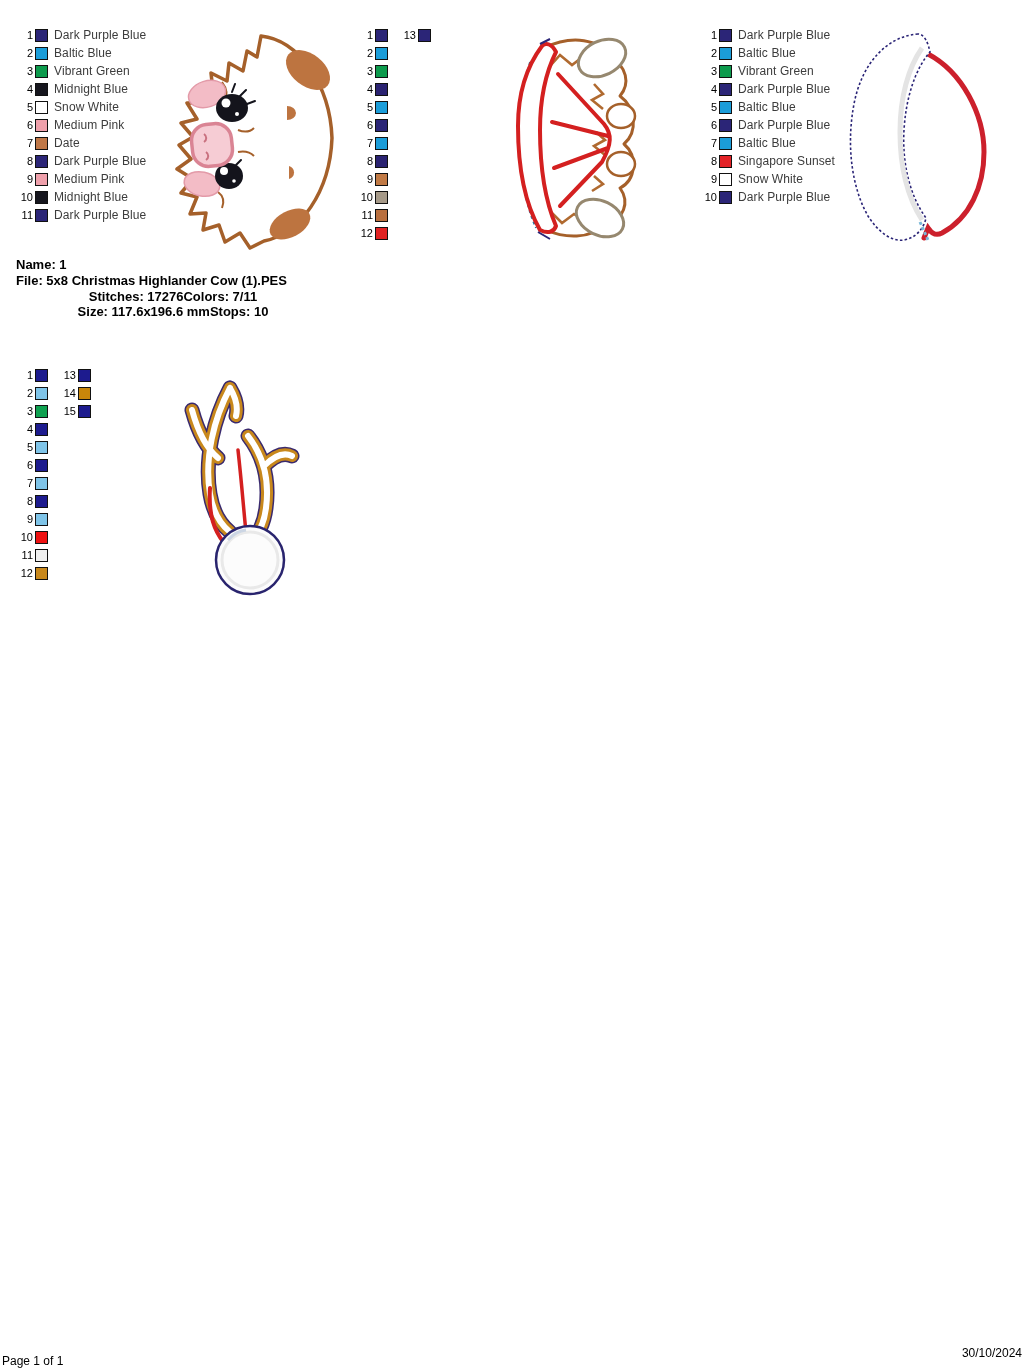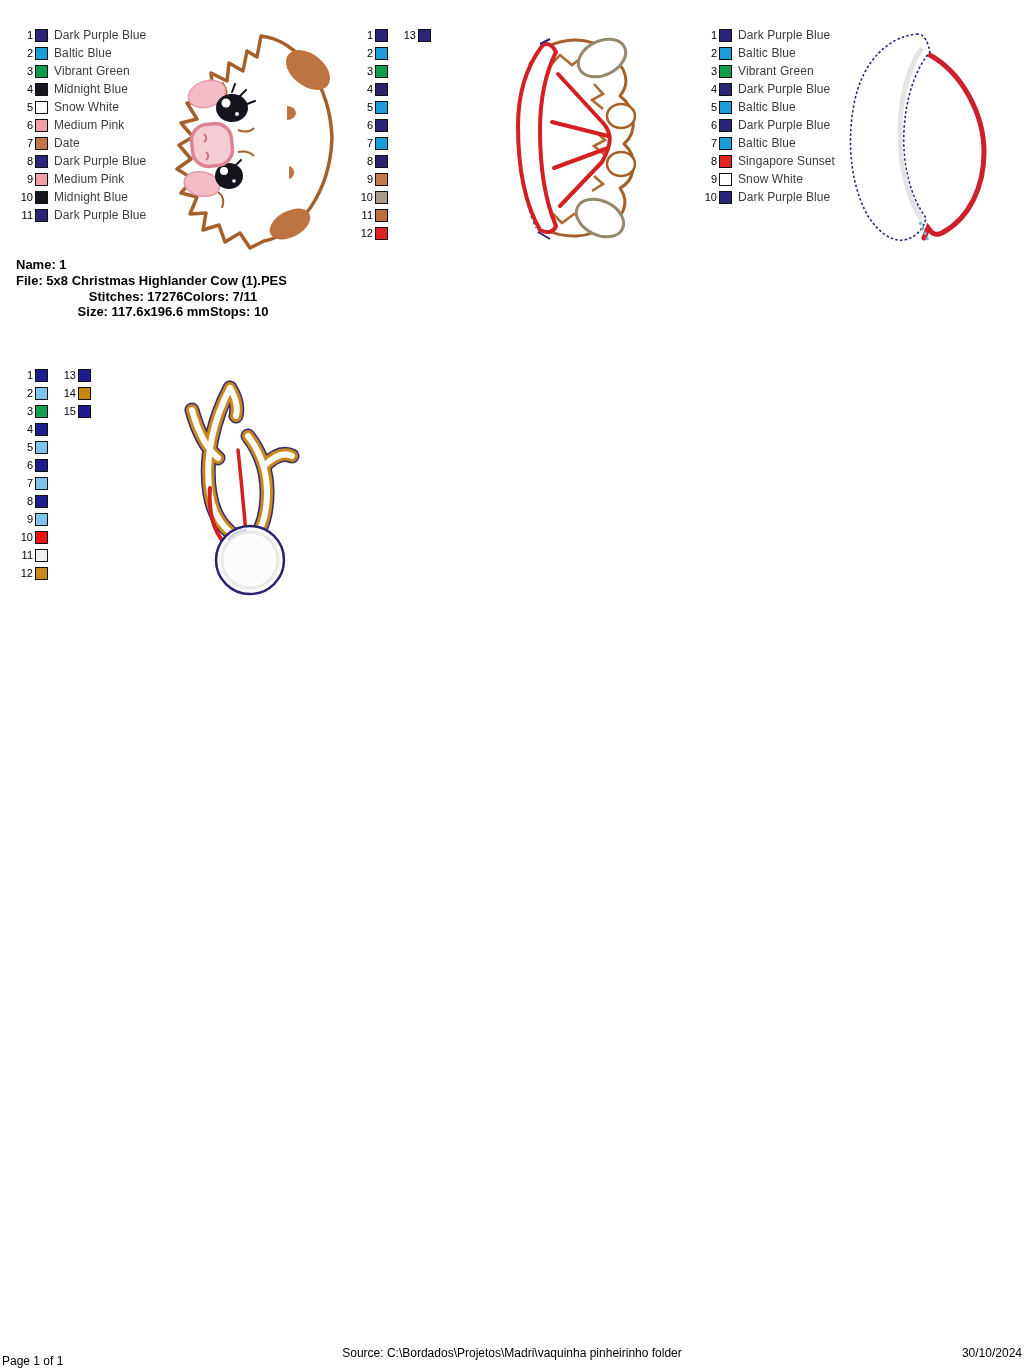--- a/index.html
+++ b/index.html
@@ -437,18 +437,17 @@
           <path d="M94,84 C98,120 100,148 102,166" stroke="#d42020" stroke-width="3.5"></path>
         </g>
         <circle cx="106" cy="194" r="34" fill="#fcfcfc" stroke="#29246e" stroke-width="2.5"></circle>
         <circle cx="106" cy="194" r="28" fill="none" stroke="#e9e9e9" stroke-width="3"></circle>
         <path d="M84,174 q8,-9 18,-10" stroke="#ccd6e4" stroke-width="3" fill="none"></path>
       </svg>
     </div>
   </section>
 
   <div class="footer">
-    <span class="f-center">Source: C:\Bordados\Projetos\Madri\vaquinha pinheirinho folder</span>
     <span class="f-left">Page 1 of 1</span>
     <span class="f-right">30/10/2024</span>
   </div>
 
 </div>
 
 </body></html>

